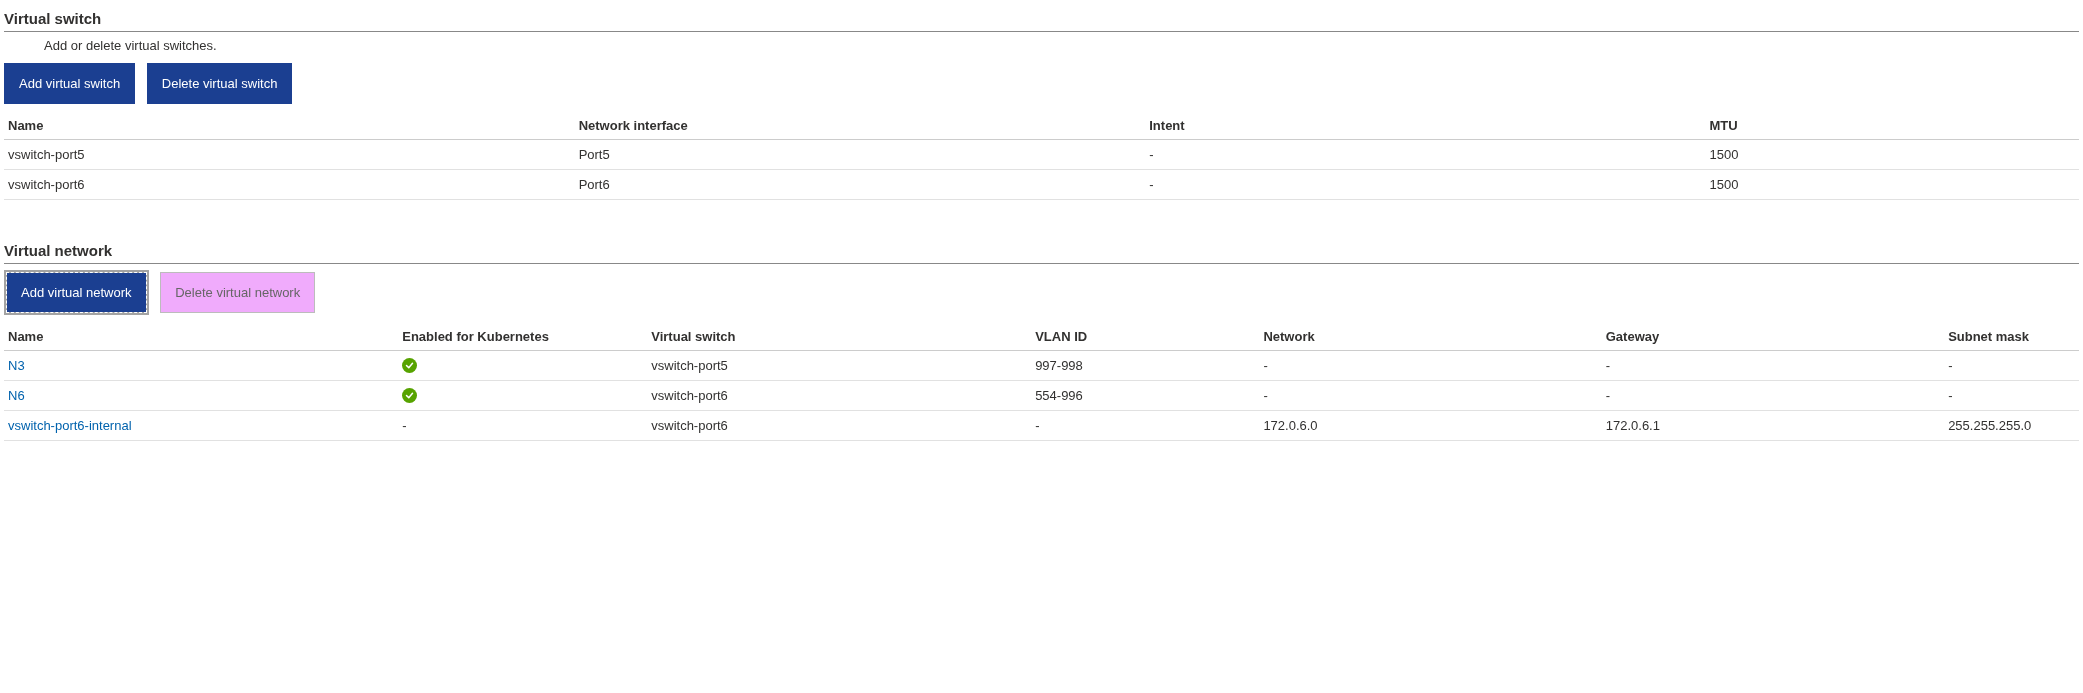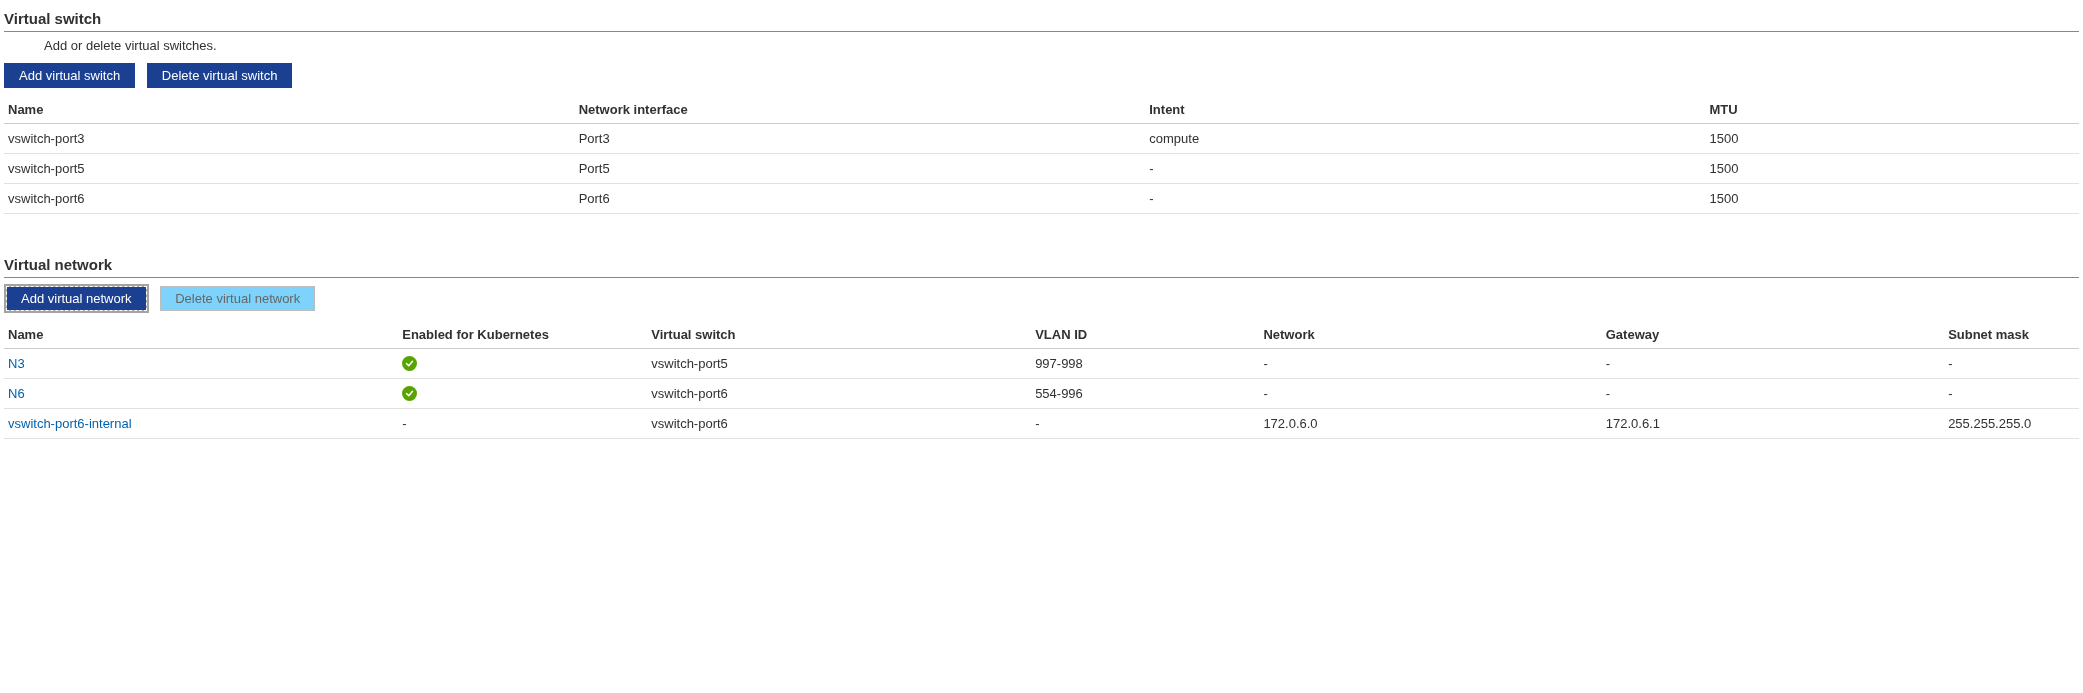--- a/index.html
+++ b/index.html
@@ -21,38 +21,38 @@
     .section-desc {
       font-size: 13px;
       margin-bottom: 10px;
       margin-left: 40px;
     }
     .btn-row {
       margin-bottom: 8px;
     }
     .btn {
       display: inline-block;
-      padding: 4px 14px;
+      padding: 12px 14px;
       font-size: 13px;
       border: 1px solid transparent;
       cursor: pointer;
       margin-right: 8px;
       font-family: inherit;
     }
     .btn-primary {
       background: #1b3f91;
       color: #fff;
     }
     .btn-primary.focused {
       outline: 1px dashed #fff;
       outline-offset: -3px;
       border: 3px solid #a3a3a3;
     }
     .btn-disabled {
-      background: #7dd3fc;
+      background: #f0abfc;
       color: #666;
       border: 1px solid #bcbcbc;
       cursor: default;
     }
     table {
       width: 100%;
       border-collapse: collapse;
       table-layout: fixed;
     }
     th {
@@ -103,26 +103,20 @@
       </colgroup>
     <thead>
       <tr>
         <th>Name</th>
         <th>Network interface</th>
         <th>Intent</th>
         <th>MTU</th>
       </tr>
     </thead>
     <tbody id="vs-body">
-        <tr>
-          <td>vswitch-port3</td>
-          <td>Port3</td>
-          <td>compute</td>
-          <td>1500</td>
-        </tr>
         <tr>
           <td>vswitch-port5</td>
           <td>Port5</td>
           <td>-</td>
           <td>1500</td>
         </tr>
         <tr>
           <td>vswitch-port6</td>
           <td>Port6</td>
           <td>-</td>

